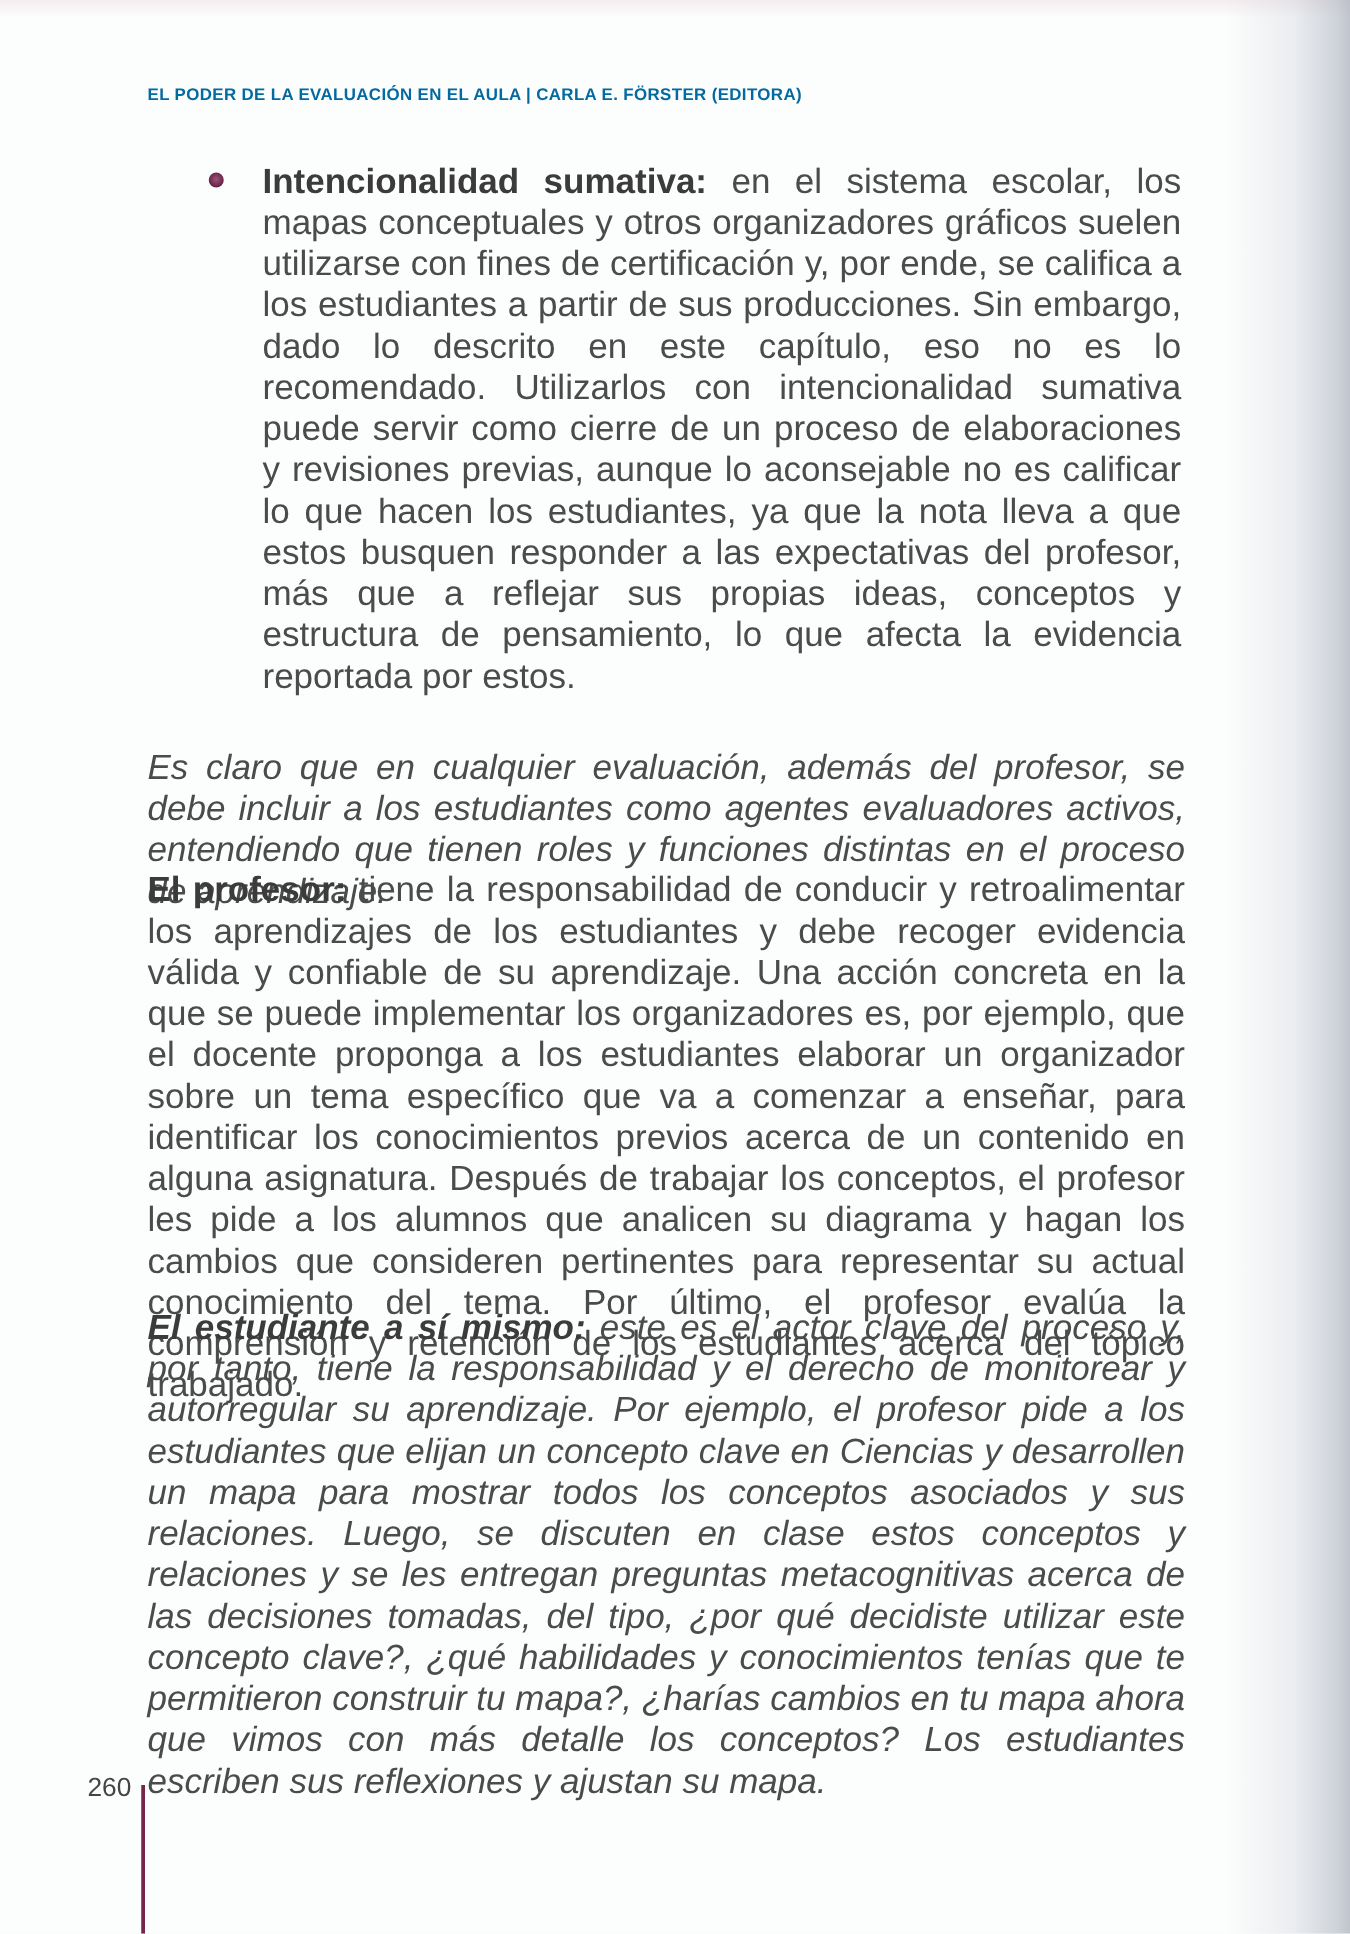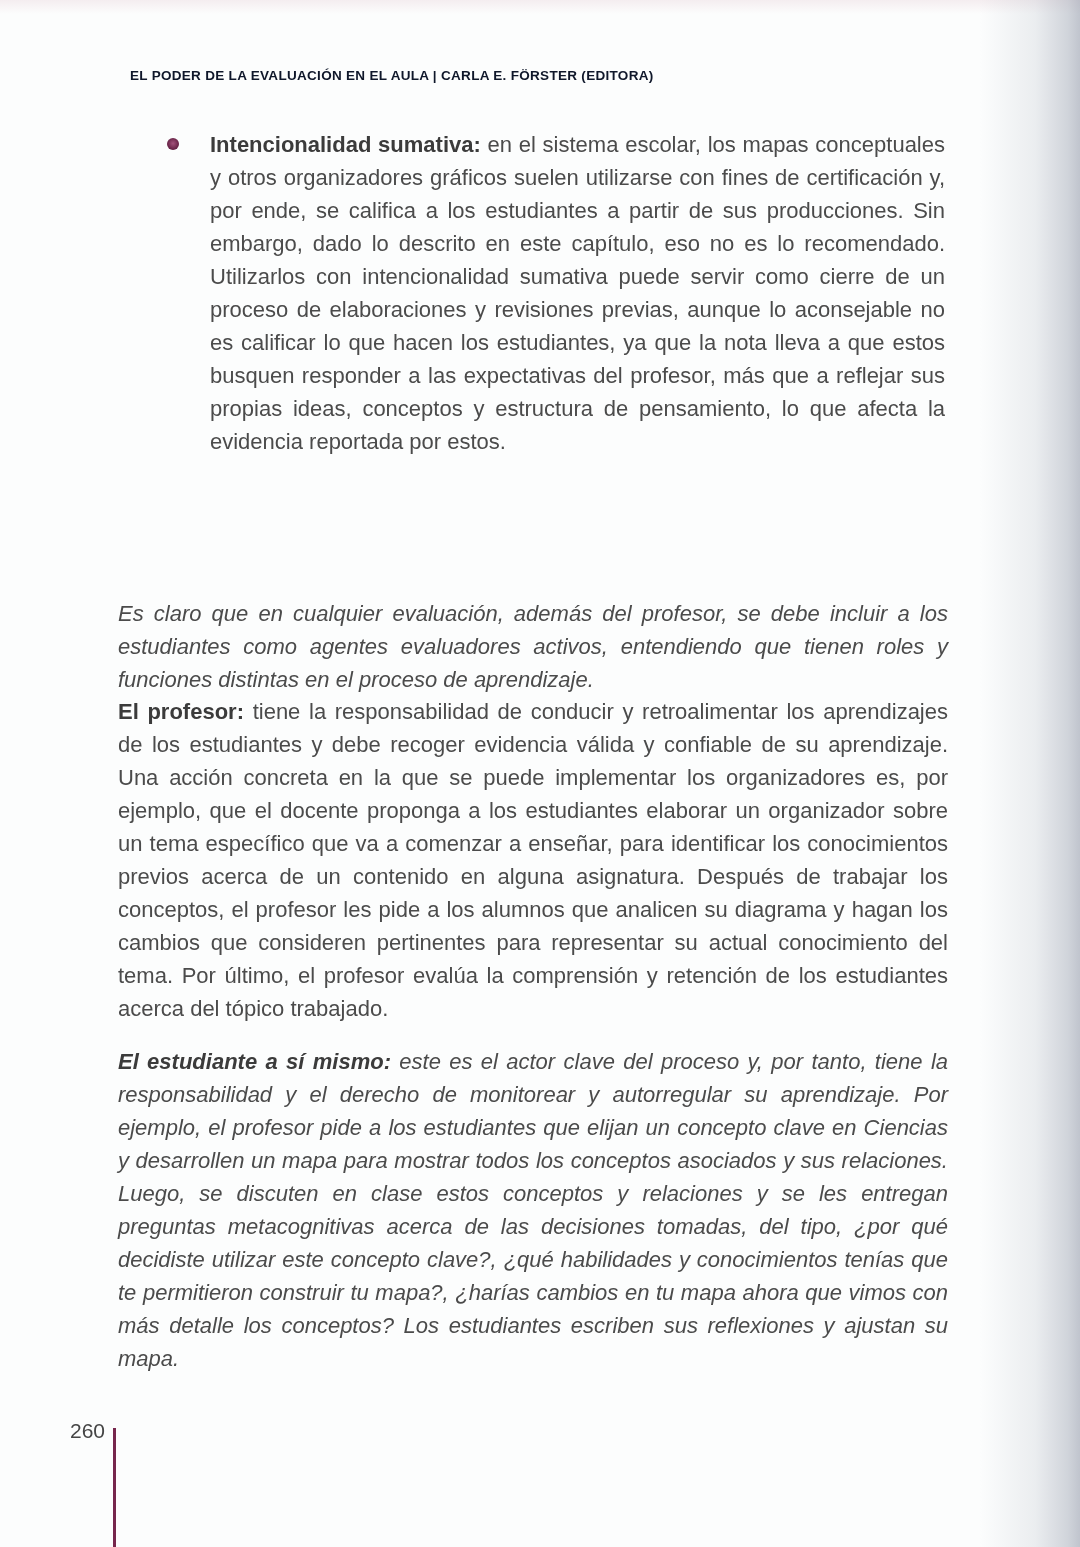--- a/index.html
+++ b/index.html
@@ -33,25 +33,24 @@
     top: 0; left: 0; width: 100%; height: 14px;
     background: linear-gradient(to bottom, rgba(222,190,200,0.25), rgba(222,190,200,0));
     pointer-events: none;
   }
   .running-header {
     position: absolute;
     left: 118px; top: 68px;
     font-size: 13.5px;
     font-weight: 700;
     letter-spacing: 0.3px;
-    color: #0f172a;
-    margin-left: 12px;
+    color: #0369a1;
   }
   .body-text {
-    font-size: 22px;
+    font-size: 28px;
     line-height: 33px;
     text-align: justify;
     color: #4b4b4b;
     hyphens: auto;
     -webkit-hyphens: auto;
   }
   .bullet-item {
     position: absolute;
     left: 167px; top: 128px;
     width: 778px;

